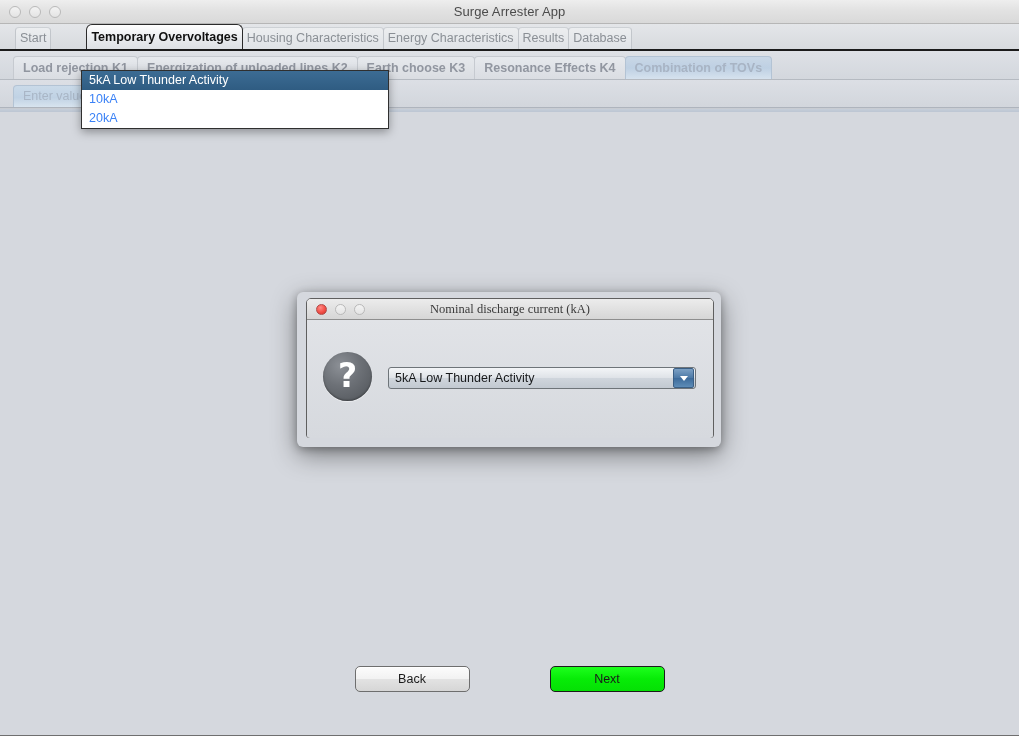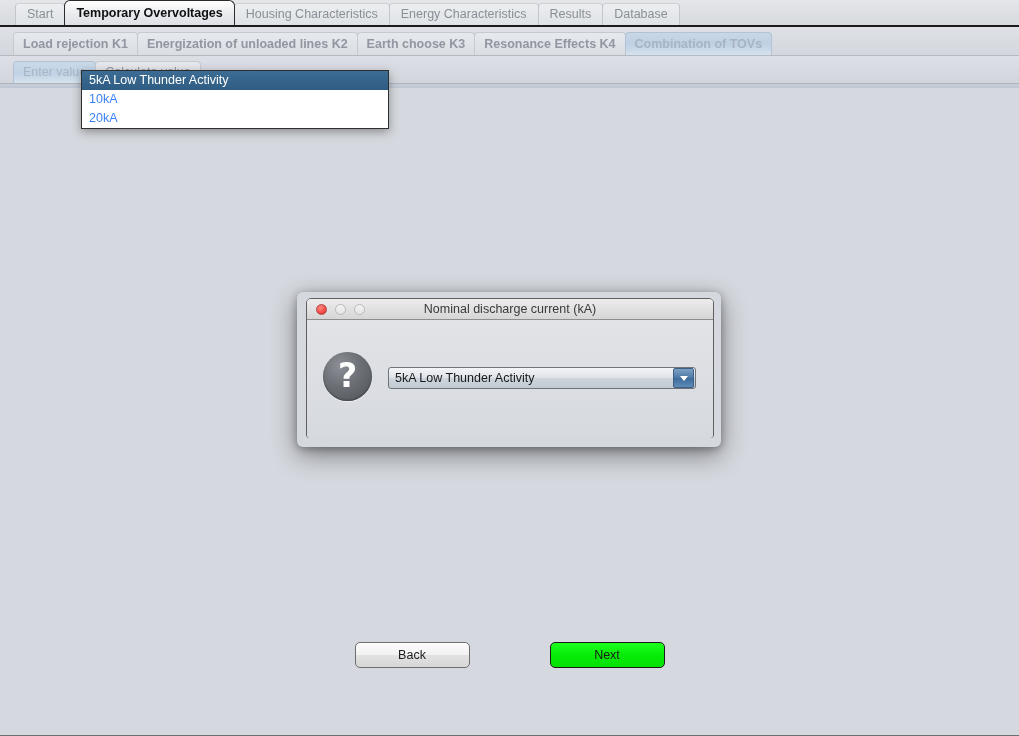--- a/index.html
+++ b/index.html
@@ -65,41 +65,42 @@
     background: linear-gradient(to bottom, #e4e6e9 0%, #d7dade 100%);
     border-bottom: 2px solid #1b1b1b;
     padding-left: 15px;
     display: flex;
     align-items: flex-end;
   }
   #tabs-l1 .tab {
     position: relative;
     height: 22px;
     line-height: 21px;
-    padding: 0 11px;
+    padding: 0 4px;
     font-size: 12.5px;
     color: #8a8f95;
     background: linear-gradient(to bottom, #eceef0 0%, #dfe2e6 100%);
     border-left: 1px solid #c2c6cb;
     border-right: 1px solid #c2c6cb;
     border-top: 1px solid #cdd1d5;
     border-radius: 4px 4px 0 0;
     margin-right: -1px;
     white-space: nowrap;
   }
   #tabs-l1 .tab.selected {
     color: #111111;
     font-weight: bold;
     height: 25px;
     line-height: 24px;
     background: linear-gradient(to bottom, #ffffff 0%, #e9ebee 55%, #dde0e4 100%);
     border: 1px solid #2b2b2b;
     border-bottom: none;
     border-radius: 6px 6px 0 0;
     z-index: 3;
+    margin-left: 36px;
   }
 
   
   #tabs-l2 {
     flex: 0 0 29px;
     height: 29px;
     background: linear-gradient(to bottom, #dee1e6 0%, #d3d7dd 100%);
     padding-left: 13px;
     display: flex;
     align-items: flex-end;
@@ -226,20 +227,21 @@
     height: 21px;
     background: linear-gradient(to bottom, #ececec 0%, #e1e1e1 50%, #d6d6d6 100%);
     border-bottom: 1px solid #8e8e8e;
     border-radius: 4px 4px 0 0;
   }
   #dialog-titlebar .dtitle {
     line-height: 21px;
     text-align: center;
     font-size: 12.5px;
     color: #3a3a3a;
+    font-family: Liberation Serif, serif;
   }
   #dialog-titlebar .traffic {
     left: 9px; top: 5px;
     gap: 8px;
   }
   #dialog-titlebar .light { width: 11px; height: 11px; }
 
   #dialog-body {
     position: relative;
     height: 118px;
@@ -328,20 +330,28 @@
   #dropdown .opt.selected {
     background: linear-gradient(to bottom, #3c6c94 0%, #2f5c82 100%);
     color: #ffffff;
   }
 </style>
 </head>
 <body>
 
 <div id="app-window">
 
+  <div id="titlebar">
+    <div class="traffic">
+      <div class="light"></div>
+      <div class="light"></div>
+      <div class="light"></div>
+    </div>
+    <div class="title">Surge Arrester App</div>
+  </div>
 
   <div id="tabs-l1">
     <div class="tab">Start</div>
     <div class="tab selected">Temporary Overvoltages</div>
     <div class="tab">Housing Characteristics</div>
     <div class="tab">Energy Characteristics</div>
     <div class="tab">Results</div>
     <div class="tab">Database</div>
   </div>
 

